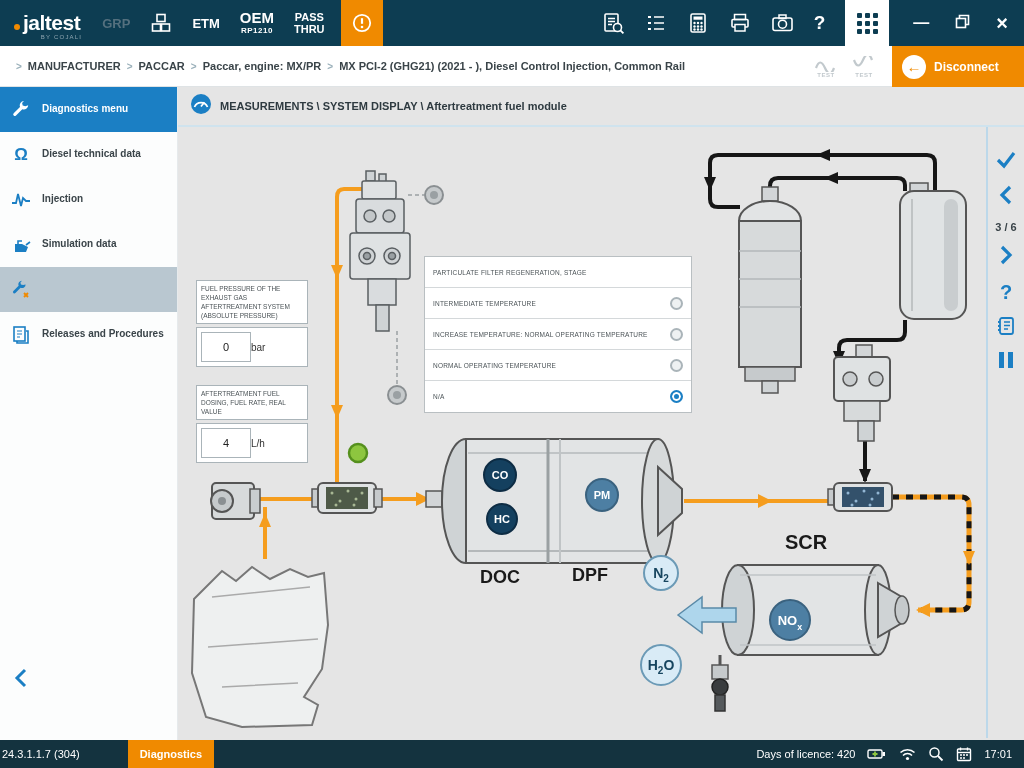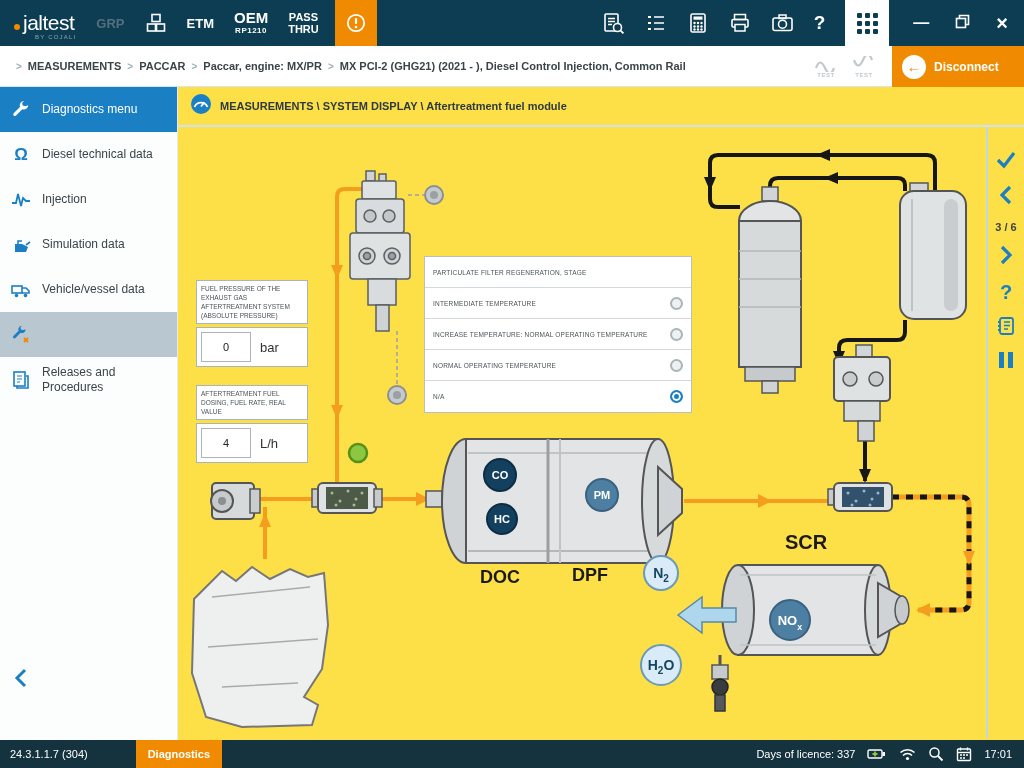--- a/index.html
+++ b/index.html
@@ -4,21 +4,21 @@
 <style>
   *{box-sizing:border-box;margin:0;padding:0}
   html,body{width:1024px;height:768px}
   body{font-family:"Liberation Sans",sans-serif;position:relative;background:#fff;overflow:hidden}
   [data-interactable="true"]{cursor:pointer}
 
   
   .topbar{position:absolute;top:0;left:0;width:1024px;height:46px;background:#0d3d52;display:flex;align-items:center;color:#fff}
   .logo{position:relative;display:flex;align-items:center;margin-left:14px;height:32px}
   .logo-dot{width:6px;height:6px;border-radius:50%;background:#f08a00;margin-right:3px;margin-top:8px}
-  .logo-text{font-size:21px;font-weight:normal;letter-spacing:-.5px}
+  .logo-text{font-size:21px;font-weight:bold;letter-spacing:-.5px}
   .logo-sub{position:absolute;right:-2px;top:27px;font-size:6px;color:#8fa6b1;letter-spacing:1.2px;white-space:nowrap}
   .grp{margin-left:22px;font-size:13px;font-weight:bold;color:#54707e}
   .tb-icon{margin-left:20px;display:flex;align-items:center}
   .etm{margin-left:20px;font-size:13px;font-weight:bold}
   .stack{margin-left:20px;display:flex;flex-direction:column;align-items:center;line-height:1.1}
   .stack .big{font-size:15px;font-weight:bold}
   .stack .small{font-size:8px;font-weight:bold;letter-spacing:.5px}
   .stack .mid{font-size:11px;font-weight:bold}
   .alert-btn{margin-left:16px;width:42px;height:46px;background:#f08a00;display:flex;align-items:center;justify-content:center}
   .tb-right{margin-left:auto;display:flex;align-items:center;gap:20px}
@@ -35,58 +35,58 @@
   .test-icon{display:flex;flex-direction:column;align-items:center;color:#c2c9cd}
   .t-label{font-size:6px;font-weight:bold;letter-spacing:.6px;color:#c2c9cd}
   .disconnect{position:absolute;right:0;top:0;height:41px;width:132px;background:#f08a00;display:flex;align-items:center;gap:8px;padding-left:10px;color:#fff}
   .disc-circle{width:24px;height:24px;border-radius:50%;background:#fff;color:#f08a00;display:flex;align-items:center;justify-content:center;font-size:15px;font-weight:bold}
   .disc-label{font-size:12px;font-weight:bold}
 
   
   .sidebar{position:absolute;top:87px;left:0;width:178px;height:653px;background:#fcfdfd;border-right:1px solid #e6eaec}
   .side-item{display:flex;align-items:center;gap:10px;padding:8px 10px;min-height:45px;color:#1b7fc4}
   .side-icon{width:22px;flex:0 0 22px;display:flex;justify-content:center;align-items:center}
-  .side-label{font-size:12px;font-weight:normal;color:#3a4449;line-height:1.25}
+  .side-label{font-size:10px;font-weight:bold;color:#3a4449;line-height:1.25}
   .side-item.active{background:#1b7fc4;color:#fff}
   .side-item.active .side-label{color:#fff}
   .side-item.selected{background:#b9c7d0}
   .omega{font-size:17px;font-weight:bold;line-height:1}
   .side-back{position:absolute;left:14px;bottom:48px;color:#1b7fc4}
 
   
-  .content{position:absolute;top:87px;left:178px;width:846px;height:653px;background:#fde047}
+  .content{position:absolute;top:87px;left:178px;width:846px;height:653px;background:#e5e5e5}
   .content-header{height:40px;display:flex;align-items:center;gap:8px;padding-left:12px;border-bottom:2px solid #cfe3ee}
   .content-title{font-size:11px;font-weight:bold;color:#2e3a40}
   .content-body{display:flex;height:611px}
   .diagram-wrap{position:relative;width:808px;height:611px}
   .diagram-wrap svg{position:absolute;left:0;top:0}
   .right-toolbar{width:38px;border-left:2px solid #bcd8ea;display:flex;flex-direction:column;align-items:center;padding-top:24px;gap:12px;color:#1b7fc4}
   .pager{font-size:11px;color:#3a4449;font-weight:bold;white-space:nowrap}
   .tbar-q{font-size:20px;font-weight:bold;color:#1b7fc4}
   .pause-ic{display:flex;gap:4px}
   .pause-ic i{display:block;width:5px;height:16px;background:#1b7fc4}
 
   
   .measure-box{position:absolute;width:112px;color:#4a5256}
   .mb-label{border:1px solid #aab4b9;background:#fff;padding:3px 4px;line-height:1.4;font-size:6.5px;text-transform:uppercase}
   .mb-row{margin-top:3px;border:1px solid #aab4b9;background:#fff;display:flex;align-items:center;padding:4px}
   .mb-value{width:50px;height:30px;border:1px solid #aab4b9;background:#fff;display:flex;align-items:center;justify-content:center;font-size:11px;color:#222}
-  .mb-unit{margin-left:9px;font-size:13px;color:#333}
+  .mb-unit{font-size:10px;color:#333}
   .pressure{left:18px;top:153px}
   .dosing{left:18px;top:258px}
   .regen-list{position:absolute;left:246px;top:129px;width:268px;background:#fff;border:1px solid #b9bfc2}
   .regen-row{height:31px;border-bottom:1px solid #d4d8da;display:flex;align-items:center;padding:0 8px;position:relative;background:#fff}
   .regen-row:last-child{border-bottom:none}
   .regen-label{font-size:6.5px;color:#4a5256;letter-spacing:.2px;text-transform:uppercase}
   .radio{position:absolute;right:8px;width:13px;height:13px;border-radius:50%;border:2px solid #aab4b9;background:#eef1f2}
   .regen-row.selected .radio{border-color:#1b7fc4;background:#1b7fc4;box-shadow:inset 0 0 0 2px #fff}
 
   
   .statusbar{position:absolute;left:0;top:740px;width:1024px;height:28px;background:#14333f;display:flex;align-items:center;color:#fff;font-size:11px}
-  .sb-version{margin-left:10px}
+  .sb-version{margin-left:2px}
   .sb-mode{margin-left:48px;height:28px;display:flex;align-items:center;padding:0 12px;background:#f08a00;font-weight:bold}
   .sb-right{margin-left:auto;display:flex;align-items:center;gap:12px;margin-right:12px}
   .sb-ic{display:flex;align-items:center}
 </style>
 </head>
 <body>
 
 <div class="topbar" data-interactable="false">
   <div class="logo" data-interactable="false">
     <span class="logo-dot" data-interactable="false"></span>
@@ -190,21 +190,21 @@
             <path d="M4.5 4.5v-3h9v9h-3" fill="none" stroke="#fff" stroke-width="1.6"></path>
           </svg>
       </span>
       <span class="win-glyph" style="font-size:20px" data-interactable="true">×</span>
     </div>
   </div>
 </div>
 
 <div class="breadcrumb" data-interactable="false">
   <span class="sep" data-interactable="false">&gt;</span>
-  <span class="crumb" data-interactable="true">MEASUREMENTS</span>
+  <span class="crumb" data-interactable="true">MANUFACTURER</span>
   <span class="sep" data-interactable="false">&gt;</span>
   <span class="crumb" data-interactable="true">PACCAR</span>
   <span class="sep" data-interactable="false">&gt;</span>
   <span class="crumb" data-interactable="true">Paccar, engine: MX/PR</span>
   <span class="sep" data-interactable="false">&gt;</span>
   <span class="crumb" data-interactable="false">MX PCI-2 (GHG21) (2021 - ), Diesel Control Injection, Common Rail</span>
 
   <div class="test-icons" data-interactable="false">
     <div class="test-icon" data-interactable="false">
       <svg width="24" height="16" viewBox="0 0 24 16">
@@ -248,31 +248,20 @@
     <span class="side-label" data-interactable="false">Injection</span>
   </div>
   <div class="side-item" data-interactable="true">
     <span class="side-icon" data-interactable="false">
       <svg width="20" height="20" viewBox="0 0 20 20">
           <path d="M4 9h7l6 3-2 5H4z" fill="currentColor"></path>
           <path d="M7 9V6h4M15 10l4-3" stroke="currentColor" stroke-width="1.6" fill="none"></path>
         </svg>
     </span>
     <span class="side-label" data-interactable="false">Simulation data</span>
-  </div>
-  <div class="side-item" data-interactable="true">
-    <span class="side-icon" data-interactable="false">
-      <svg width="20" height="20" viewBox="0 0 20 20">
-          <rect x="1" y="6" width="10" height="7" fill="none" stroke="currentColor" stroke-width="1.6"></rect>
-          <path d="M11 8h4l3 3v2h-7" fill="none" stroke="currentColor" stroke-width="1.6"></path>
-          <circle cx="5.5" cy="15.5" r="1.8" fill="currentColor"></circle>
-          <circle cx="14.5" cy="15.5" r="1.8" fill="currentColor"></circle>
-        </svg>
-    </span>
-    <span class="side-label" data-interactable="false">Vehicle/vessel data</span>
   </div>
   <div class="side-item selected" data-interactable="true">
     <span class="side-icon" data-interactable="false">
       <svg width="20" height="20" viewBox="0 0 20 20">
           <path d="M14.6 4.4a3.6 3.6 0 0 1-5 3.4L4.4 13a1.4 1.4 0 0 1-2-2l5.2-5.2a3.6 3.6 0 0 1 3.4-5L9.4 2.4l.5 2.2 2.2.5z" fill="currentColor"></path>
           <path d="M13 13l4 4M17 13l-4 4" stroke="#f08a00" stroke-width="1.9"></path>
         </svg>
     </span>
   </div>
   <div class="side-item" data-interactable="true">
@@ -553,21 +542,21 @@
           <i></i>
         </span>
     </div>
   </div>
 </div>
 
 <div class="statusbar" data-interactable="false">
   <span class="sb-version" data-interactable="false">24.3.1.1.7 (304)</span>
   <span class="sb-mode" data-interactable="false">Diagnostics</span>
   <div class="sb-right">
-    <span data-interactable="false">Days of licence: 337</span>
+    <span data-interactable="false">Days of licence: 420</span>
     <span class="sb-ic" data-interactable="false">
       <svg width="20" height="14" viewBox="0 0 20 14">
           <rect x="1" y="3" width="14" height="8" rx="1.5" fill="none" stroke="#fff" stroke-width="1.4"></rect>
           <rect x="15.5" y="5" width="2.5" height="4" fill="#fff"></rect>
           <path d="M8 4.5v5M5.5 7h5" stroke="#8dc63f" stroke-width="1.8"></path>
         </svg>
     </span>
     <span class="sb-ic" data-interactable="false">
       <svg width="17" height="14" viewBox="0 0 17 14">
           <path d="M1.5 5.5a10 10 0 0 1 14 0M4 8.5a6.3 6.3 0 0 1 9 0" fill="none" stroke="#fff" stroke-width="1.5"></path>

